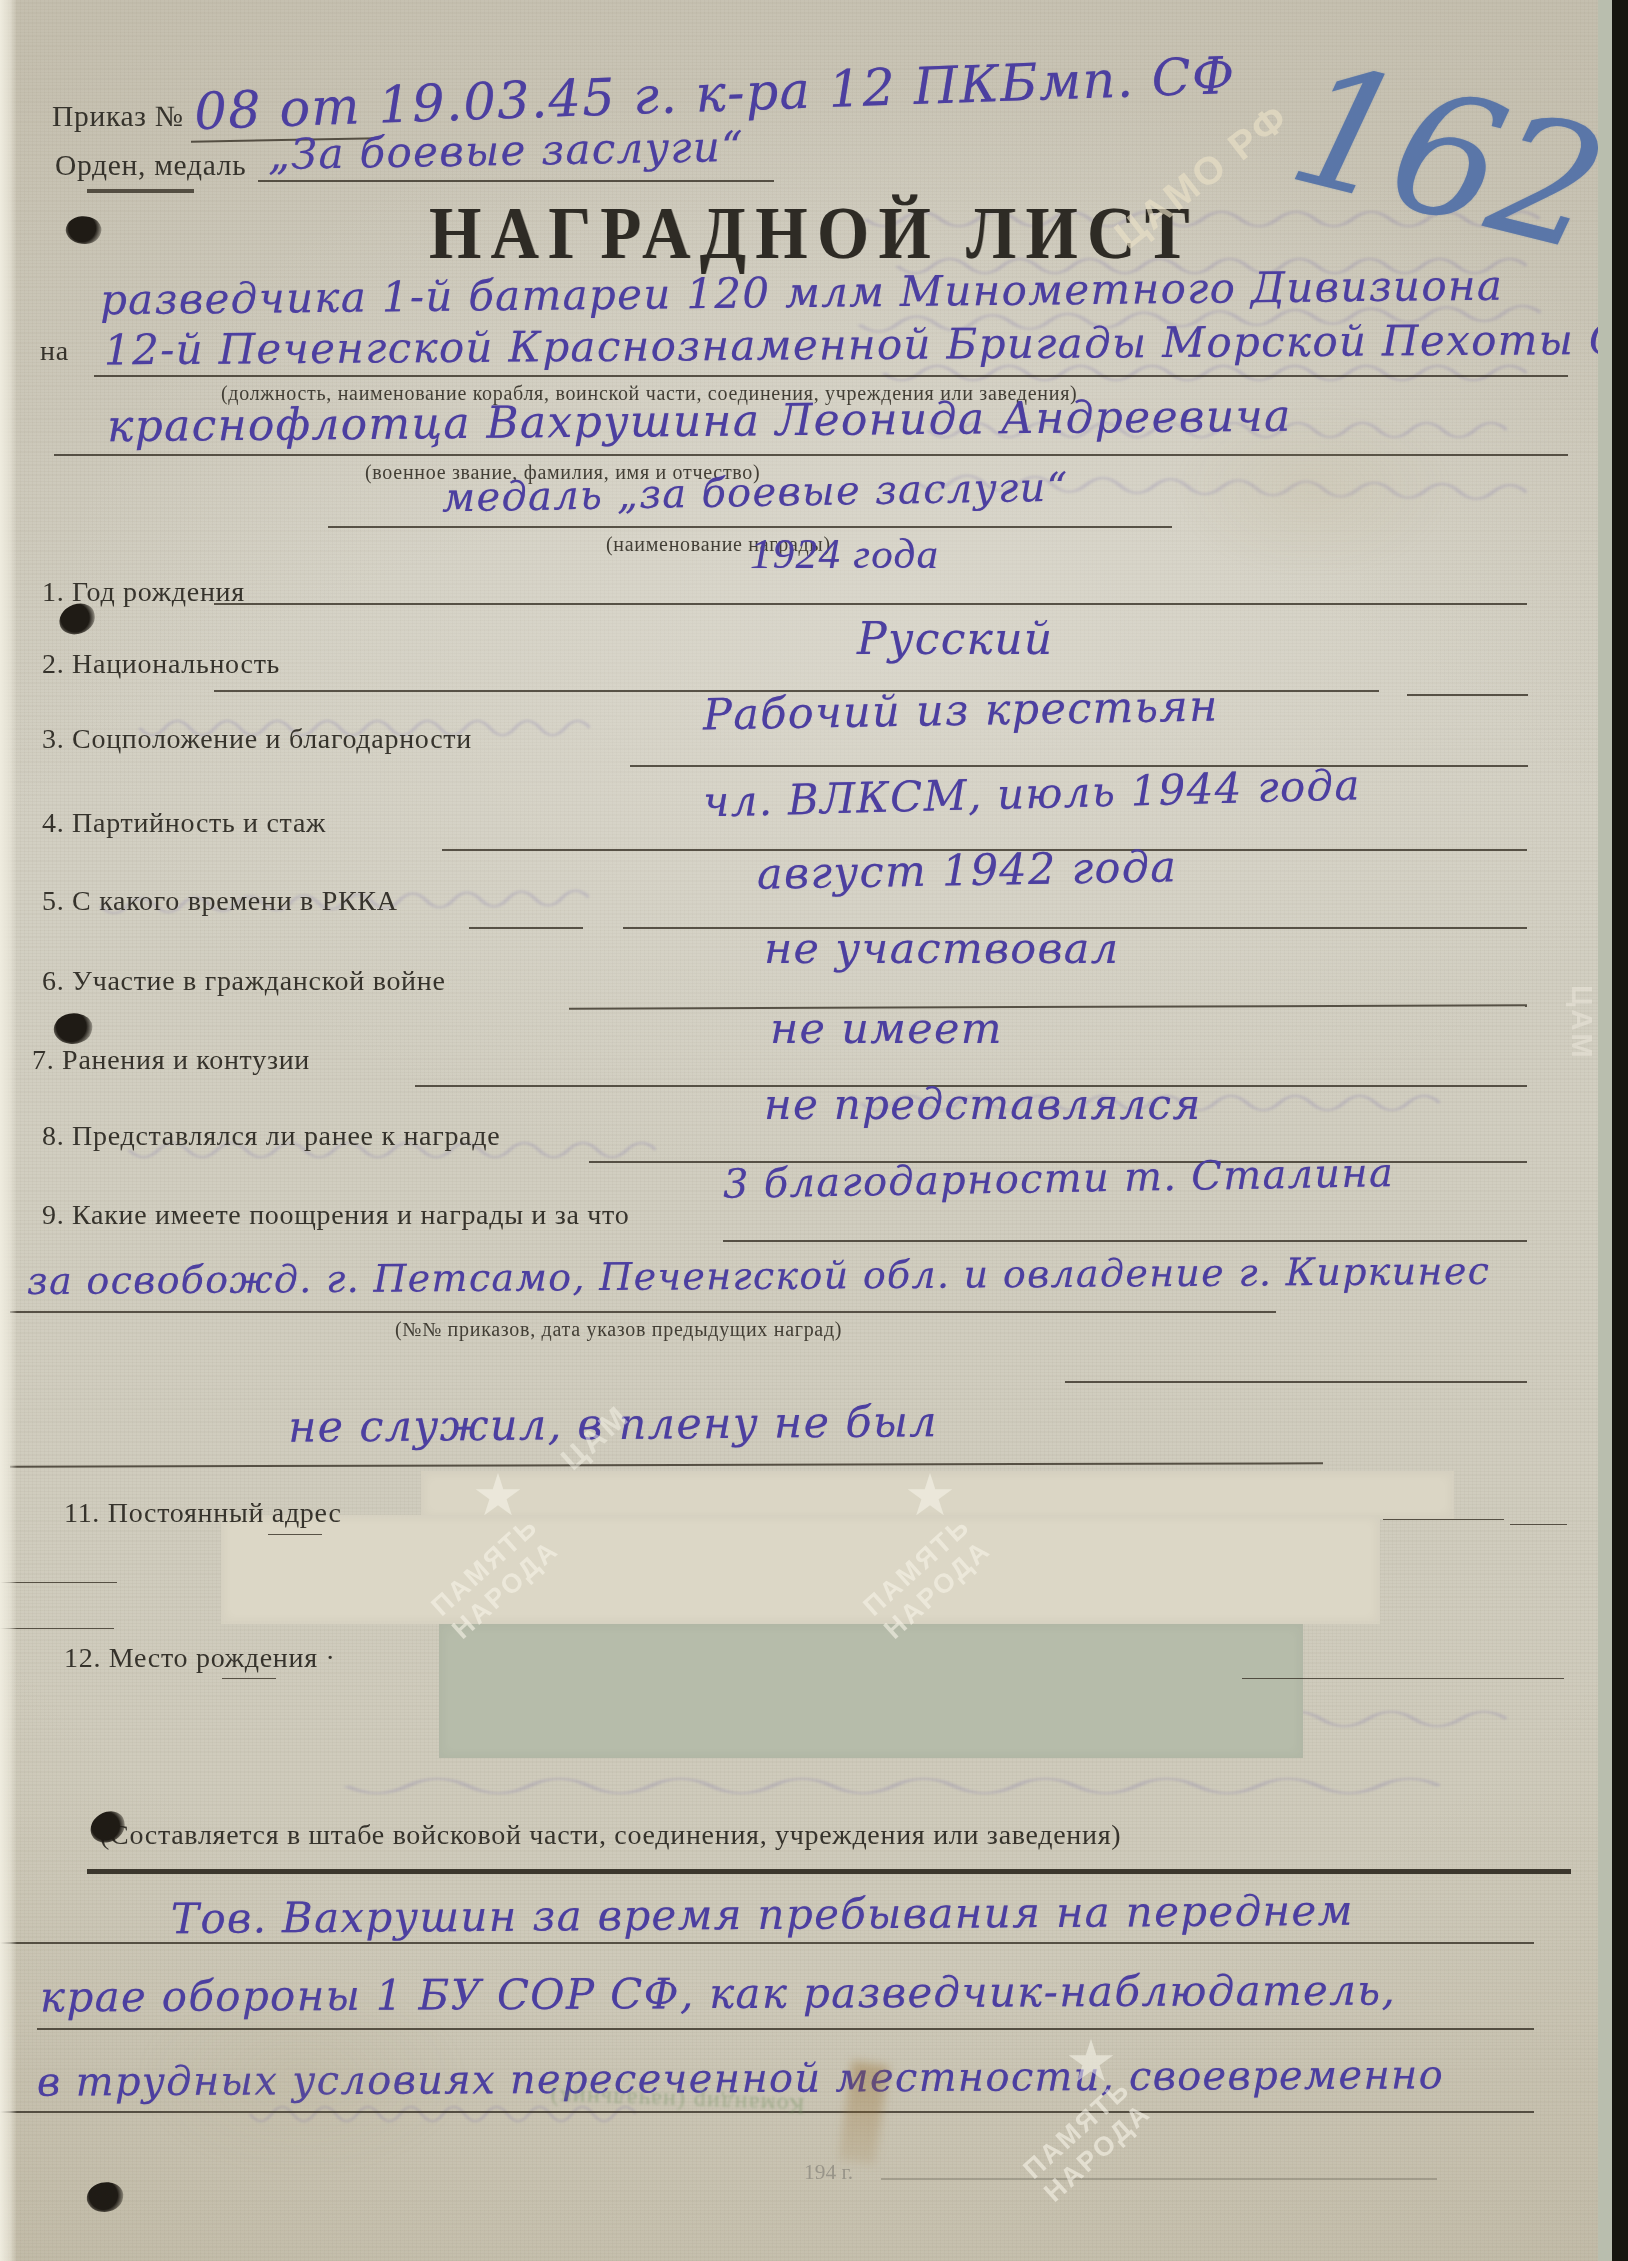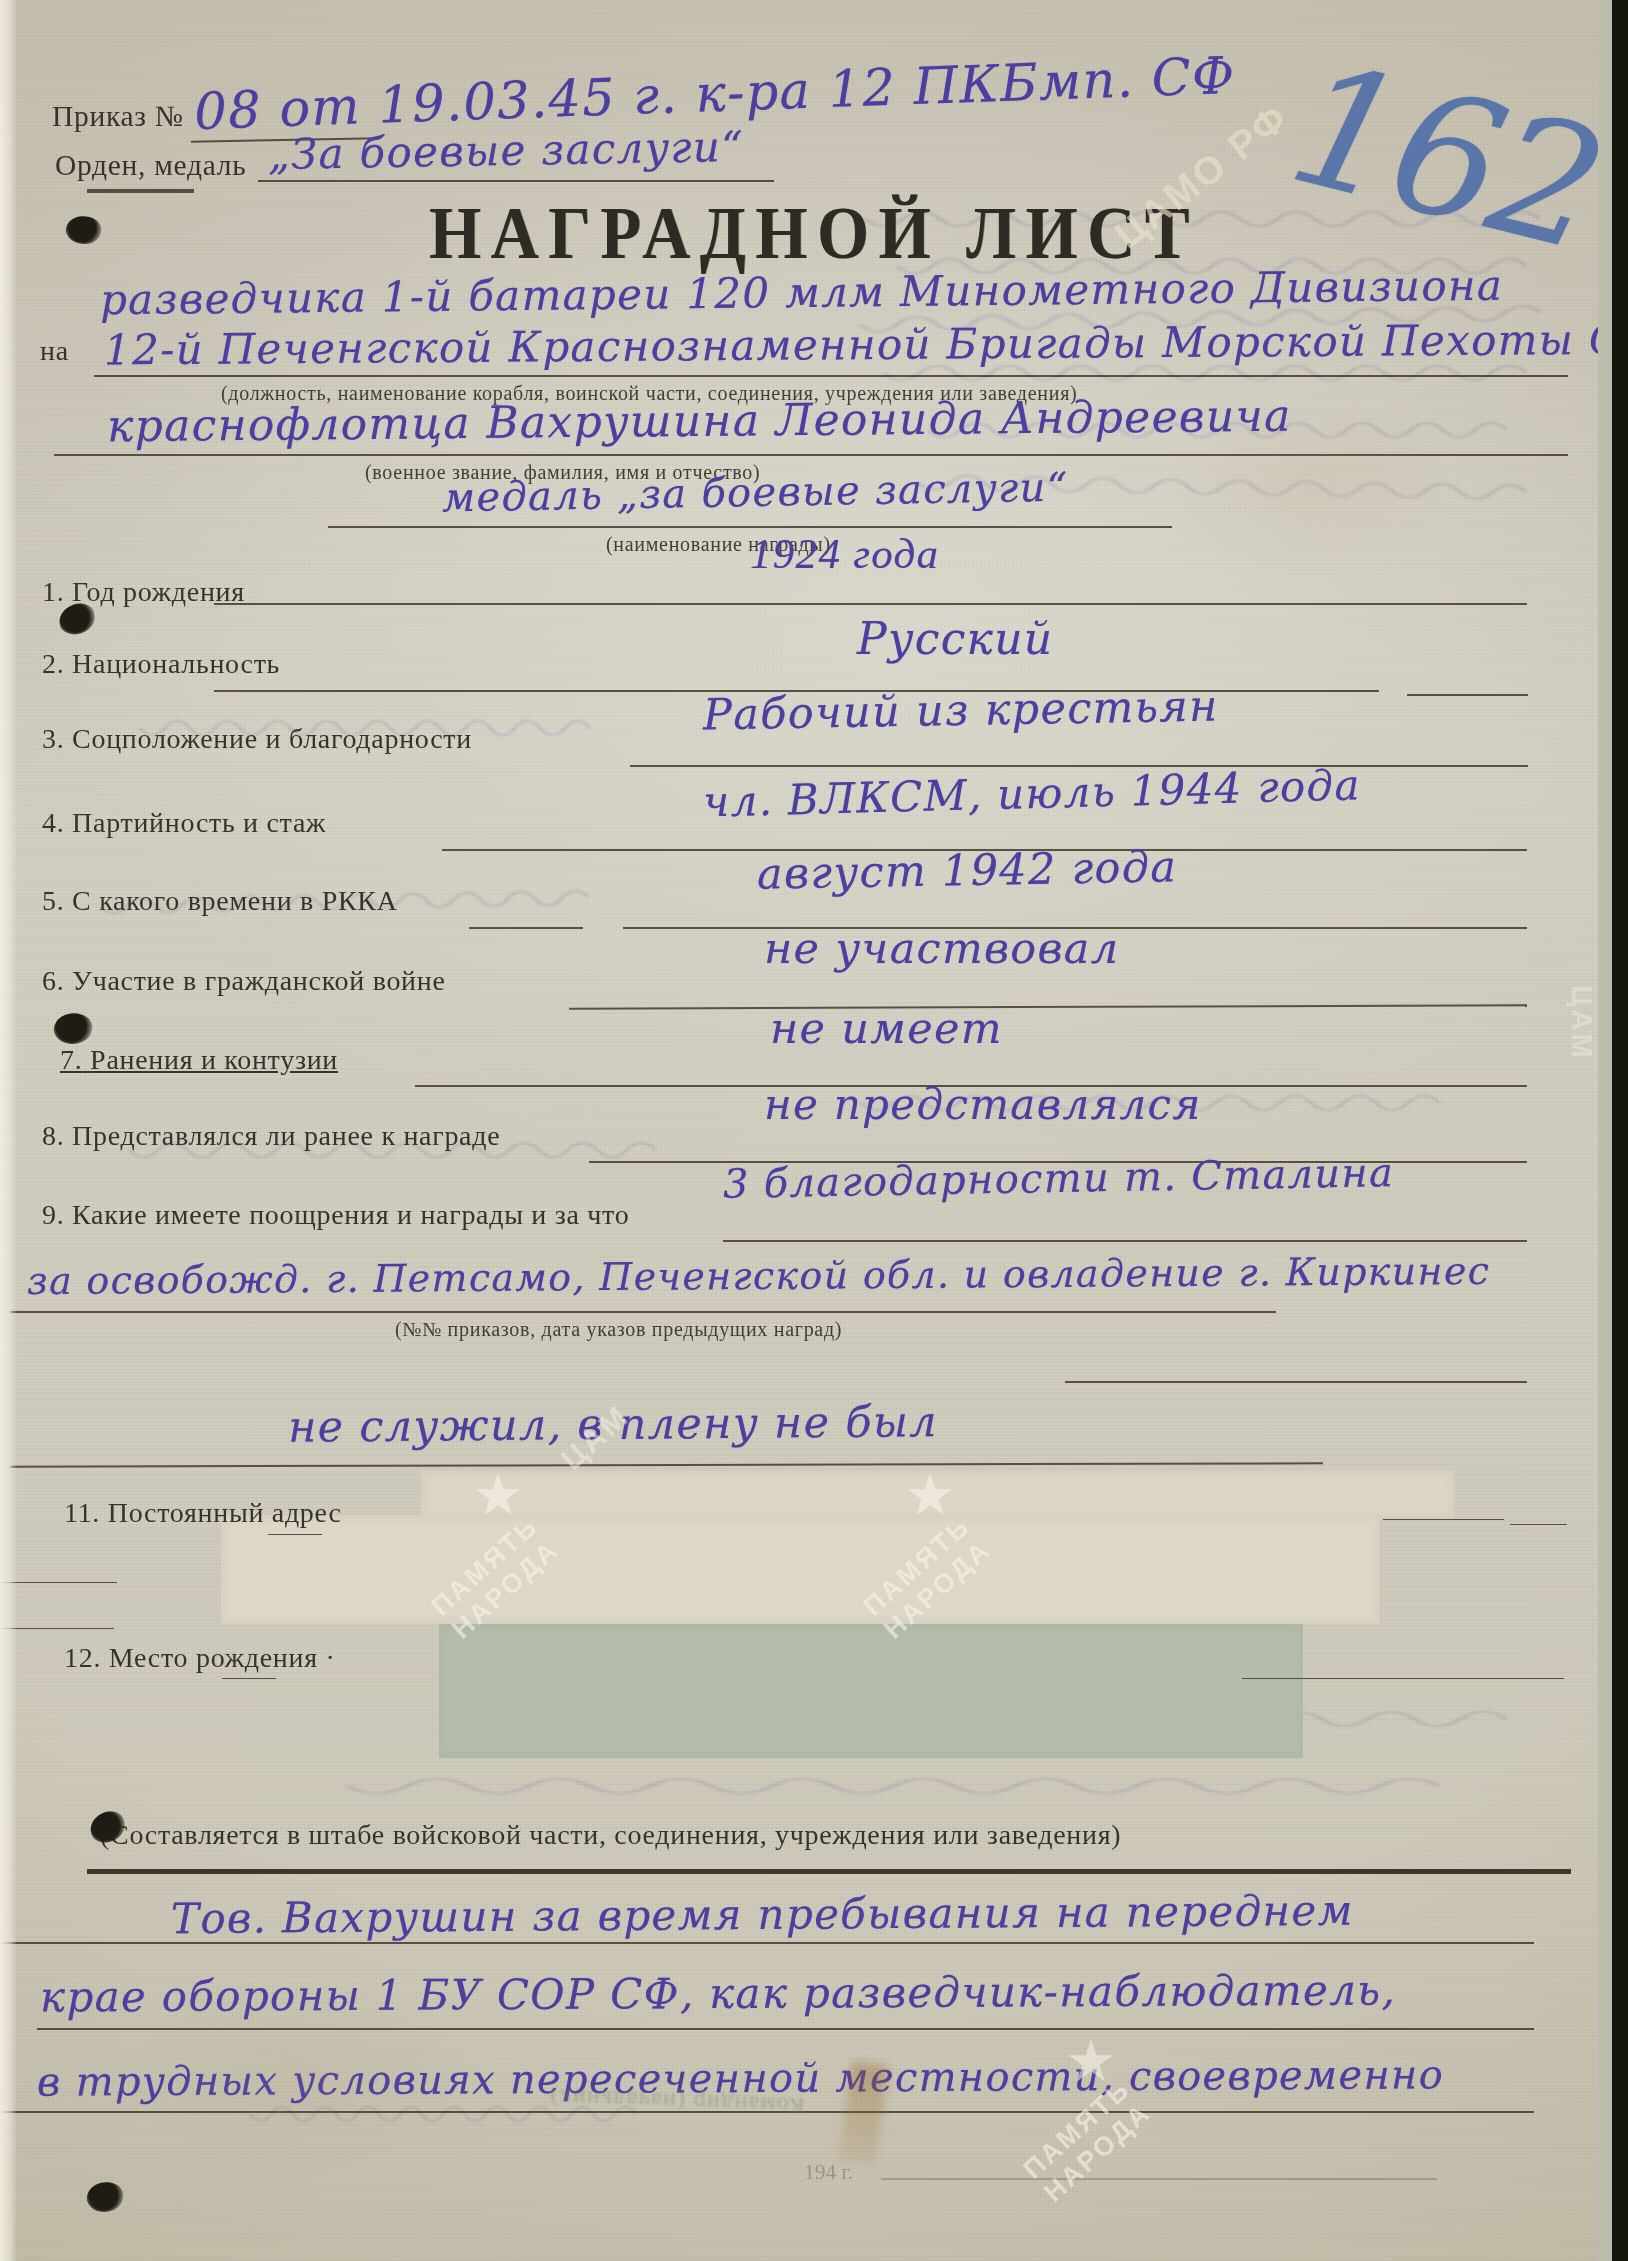--- a/index.html
+++ b/index.html
@@ -137,21 +137,21 @@
   <div class="abs hw" style="left:757px;top:845px;font-size:43px;transform:rotate(-1deg);">август 1942 года</div>
   <div class="abs rule" style="left:469px;top:927px;width:114px;"></div>
   <div class="abs rule" style="left:623px;top:927px;width:904px;"></div>
 
   <div class="abs print" style="left:42px;top:965px;font-size:28px;">
     <span>6.</span>
     <span>Участие в гражданской войне</span></div>
   <div class="abs hw" style="left:764px;top:923px;font-size:43px;">не участвовал</div>
   <div class="abs rule" style="left:569px;top:1006px;width:958px;transform:rotate(-0.2deg);"></div>
 
-  <div class="abs print" style="left:60px;top:1044px;font-size:28px;text-decoration:underline;">
+  <div class="abs print" style="left:32px;top:1044px;font-size:28px;">
     <span>7.</span>
     <span>Ранения и контузии</span></div>
   <div class="abs hw" style="left:770px;top:1003px;font-size:43px;">не имеет</div>
   <div class="abs rule" style="left:415px;top:1085px;width:1112px;"></div>
 
   <div class="abs print" style="left:42px;top:1120px;font-size:28px;">
     <span>8.</span>
     <span>Представлялся ли ранее к награде</span></div>
   <div class="abs hw" style="left:764px;top:1080px;font-size:42px;">не представлялся</div>
   <div class="abs rule" style="left:589px;top:1161px;width:938px;"></div>

